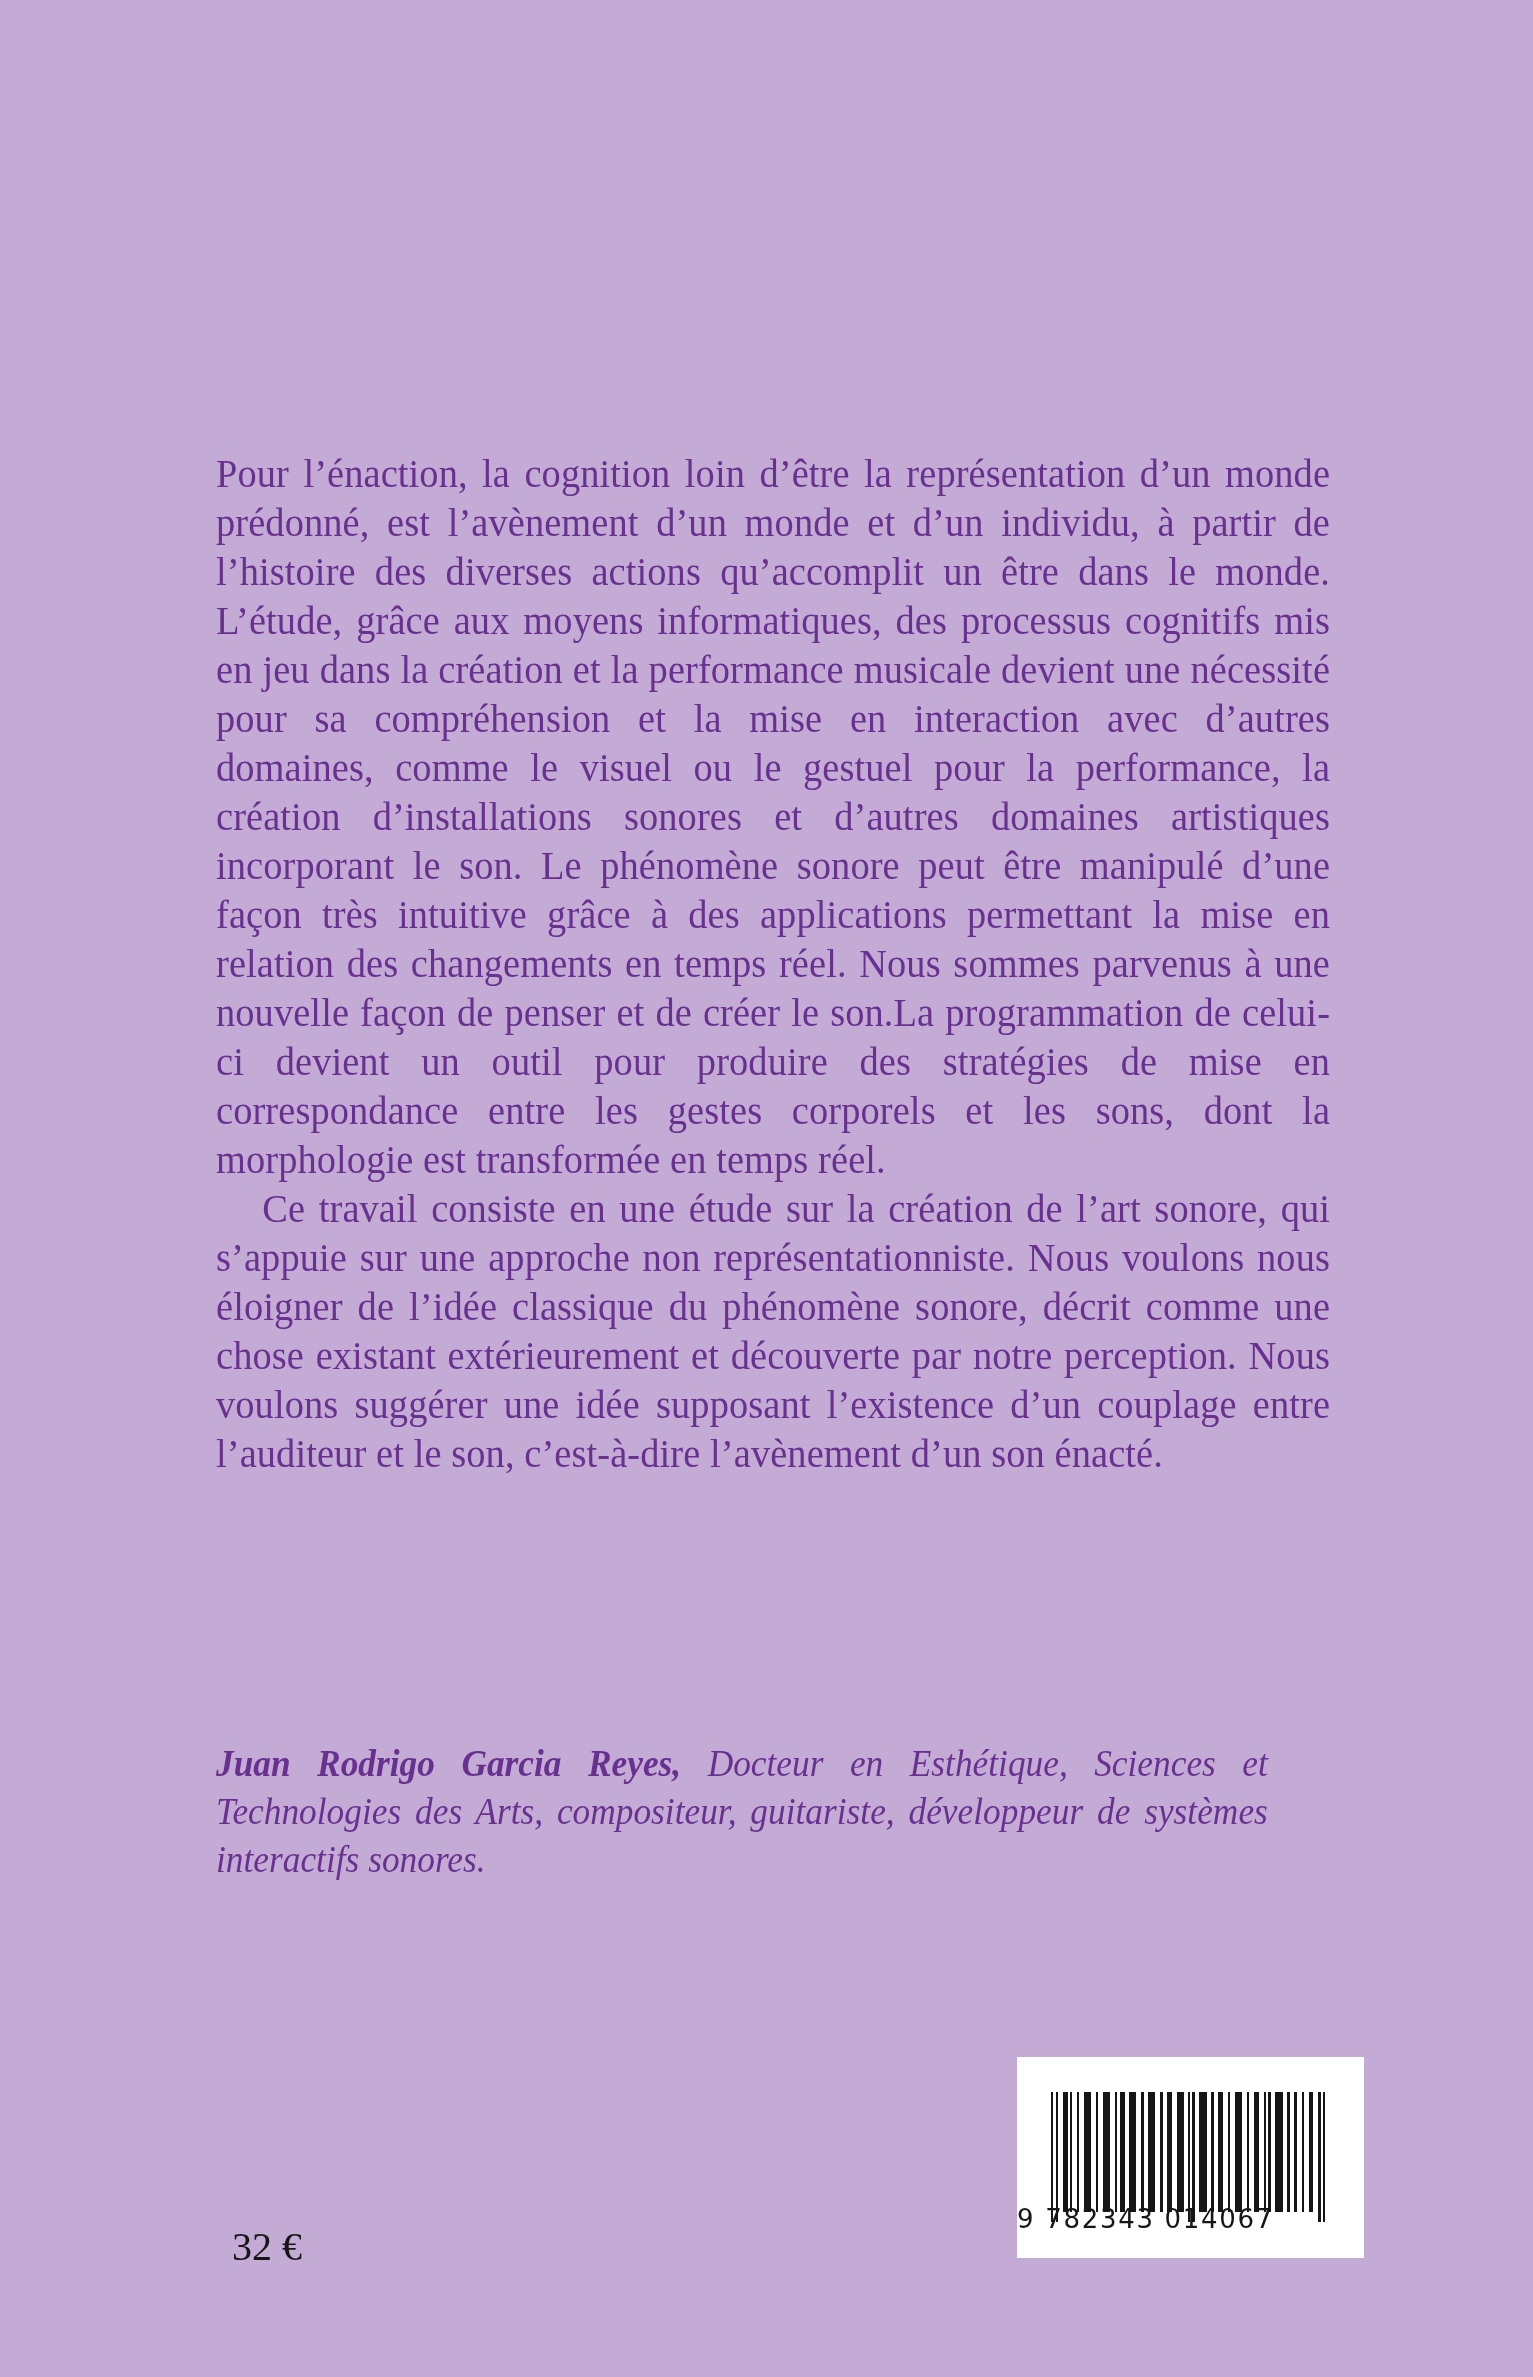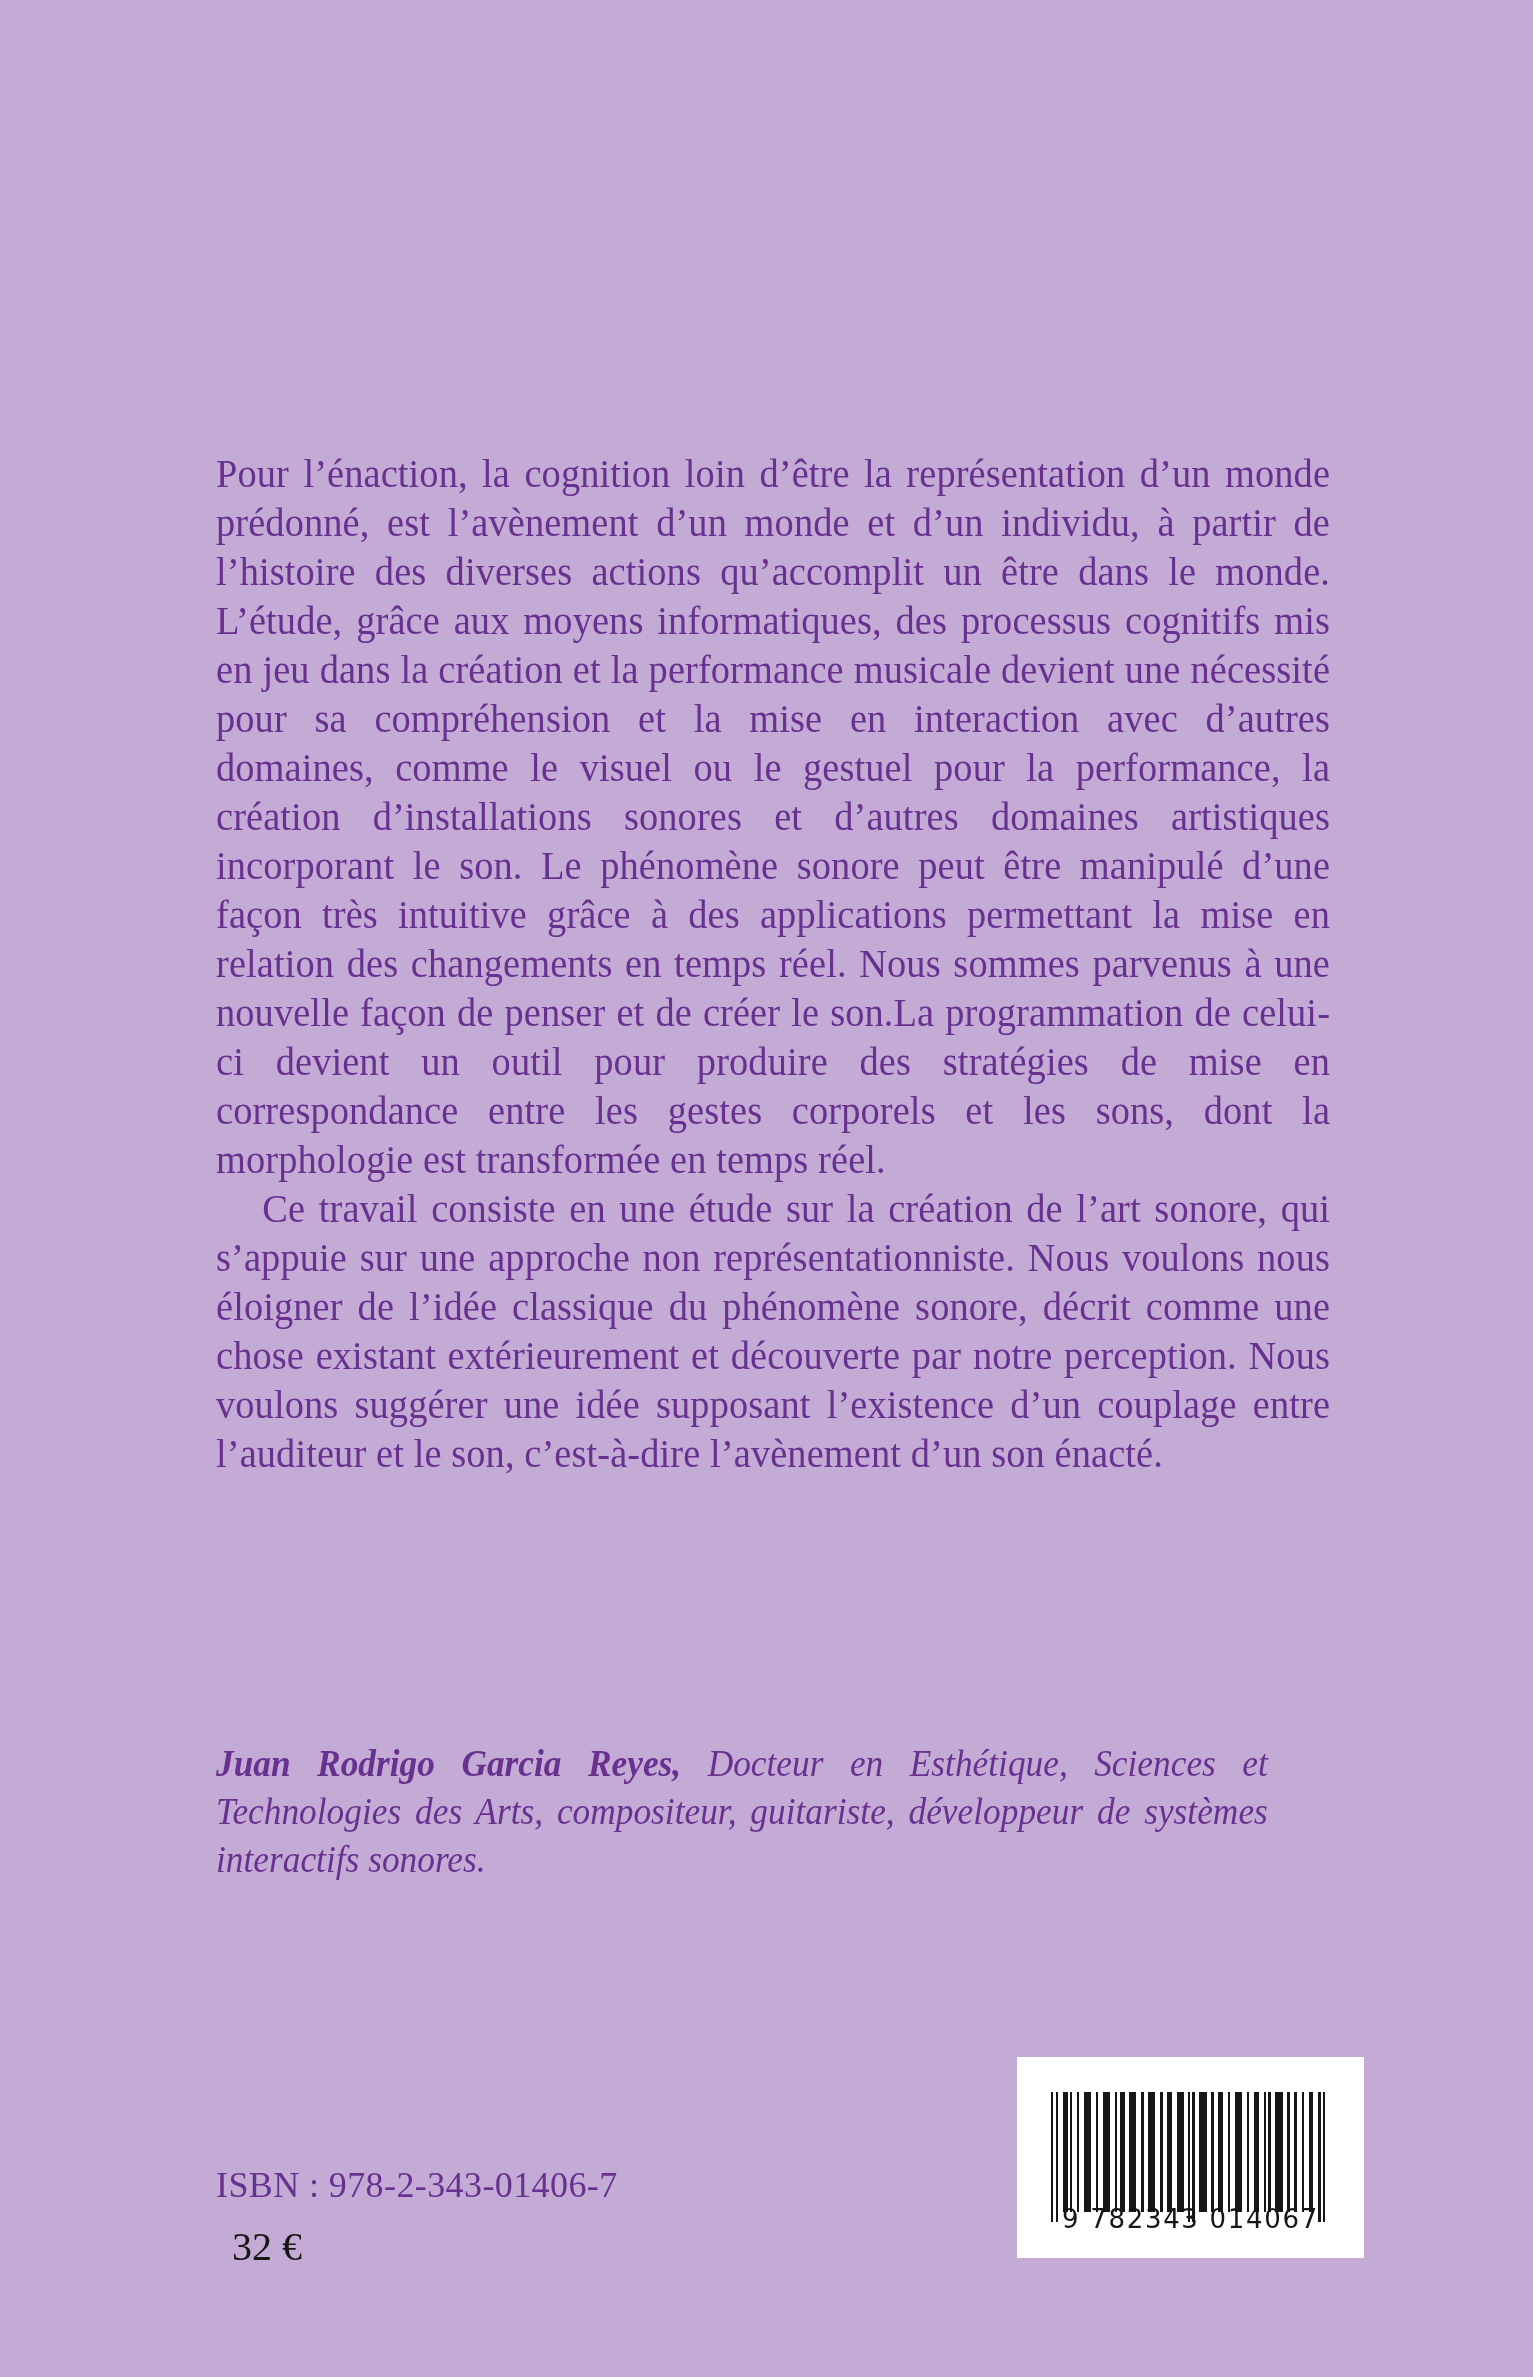--- a/index.html
+++ b/index.html
@@ -121,21 +121,20 @@
   .bc-digits {
     position: absolute;
     left: 0;
     bottom: 25px;
     width: 347px;
     height: 28.5px;
     font-family: "DejaVu Sans", sans-serif;
     font-size: 26px;
     color: #161616;
     letter-spacing: 1.7px;
-    text-align: center;
     line-height: 28.5px;
     white-space: nowrap;
   }
   .bc-bars {
     position: absolute;
     left: 34px;
     top: 35px;
     width: 282px;
     height: 130px;
   }
@@ -149,21 +148,20 @@
 
   <div class="body-block">
     <p class="para">Pour l’énaction, la cognition loin d’être la représentation d’un monde prédonné, est l’avènement d’un monde et d’un individu, à partir de l’histoire des diverses actions qu’accomplit un être dans le monde. L’étude, grâce aux moyens informatiques, des processus cognitifs mis en jeu dans la création et la performance musicale devient une nécessité pour sa compréhension et la mise en interaction avec d’autres domaines, comme le visuel ou le gestuel pour la performance, la création d’installations sonores et d’autres domaines artistiques incorporant le son. Le phénomène sonore peut être manipulé d’une façon très intuitive grâce à des applications permettant la mise en relation des changements en temps réel. Nous sommes parvenus à une nouvelle façon de penser et de créer le son.La programmation de celui-ci devient un outil pour produire des stratégies de mise en correspondance entre les gestes corporels et les sons, dont la morphologie est transformée en temps réel.</p>
     <p class="para indented">Ce travail consiste en une étude sur la création de l’art sonore, qui s’appuie sur une approche non représentationniste. Nous voulons nous éloigner de l’idée classique du phénomène sonore, décrit comme une chose existant extérieurement et découverte par notre perception. Nous voulons suggérer une idée supposant l’existence d’un couplage entre l’auditeur et le son, c’est-à-dire l’avènement d’un son énacté.</p>
   </div>
 
   <div class="bio-block">
     <p class="bio"><span class="author-name">Juan Rodrigo Garcia Reyes,</span><span> Docteur en Esthétique, Sciences et Technologies des Arts, compositeur, guitariste, développeur de systèmes interactifs sonores.</span></p>
   </div>
 
-  <div class="isbn-line">ISBN : 978-2-343-01406-7</div>
 
   <div class="price-line">32 €</div>
 
   <div class="barcode-box">
     <div class="barcode-inner">
       <div class="bc-bars">
         <svg viewBox="0 0 190 100" preserveAspectRatio="none" shape-rendering="crispEdges">
           <g fill="#161616">
             <rect x="0" y="0" width="1.6" height="100"></rect>
             <rect x="3.2" y="0" width="1.6" height="100"></rect>

